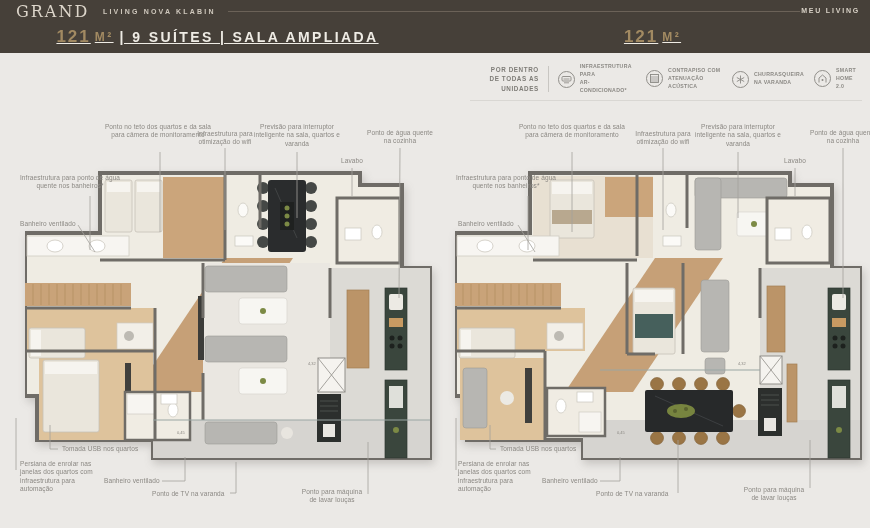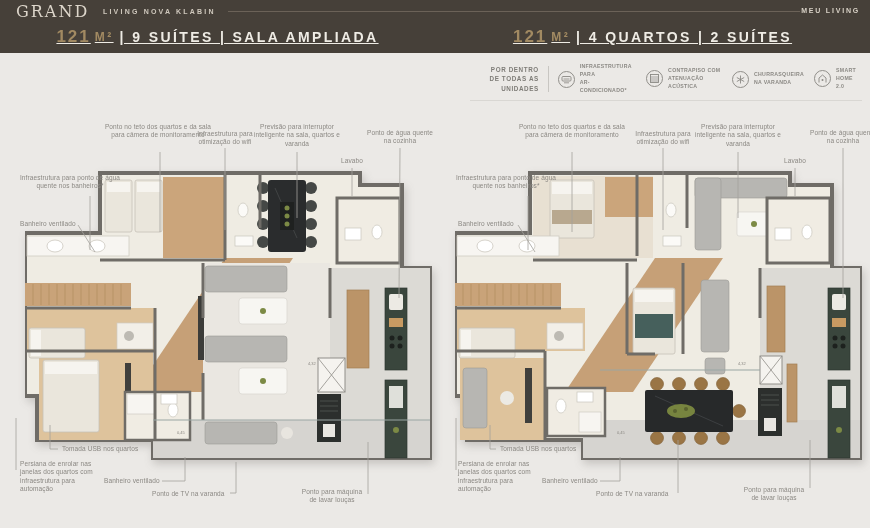--- a/index.html
+++ b/index.html
@@ -47,21 +47,20 @@
     <div class="meu-living">MEU LIVING</div>
     <div class="titles">
       <div class="title-cell">
         <span class="area-val">121</span>
         <span class="area-unit">M²</span>
         <span>| 9 SUÍTES | SALA AMPLIADA</span>
       </div>
       <div class="title-cell">
         <span class="area-val">121</span>
         <span class="area-unit">M²</span>
-        <span>| 4 QUARTOS | 2 SUÍTES</span>
       </div>
     </div>
   </div>
 
   <div class="features">
     <div class="feat-intro">
       <div>POR DENTRO</div>
       <div>DE TODAS AS UNIDADES</div>
     </div>
     <div class="feat-div"></div>

